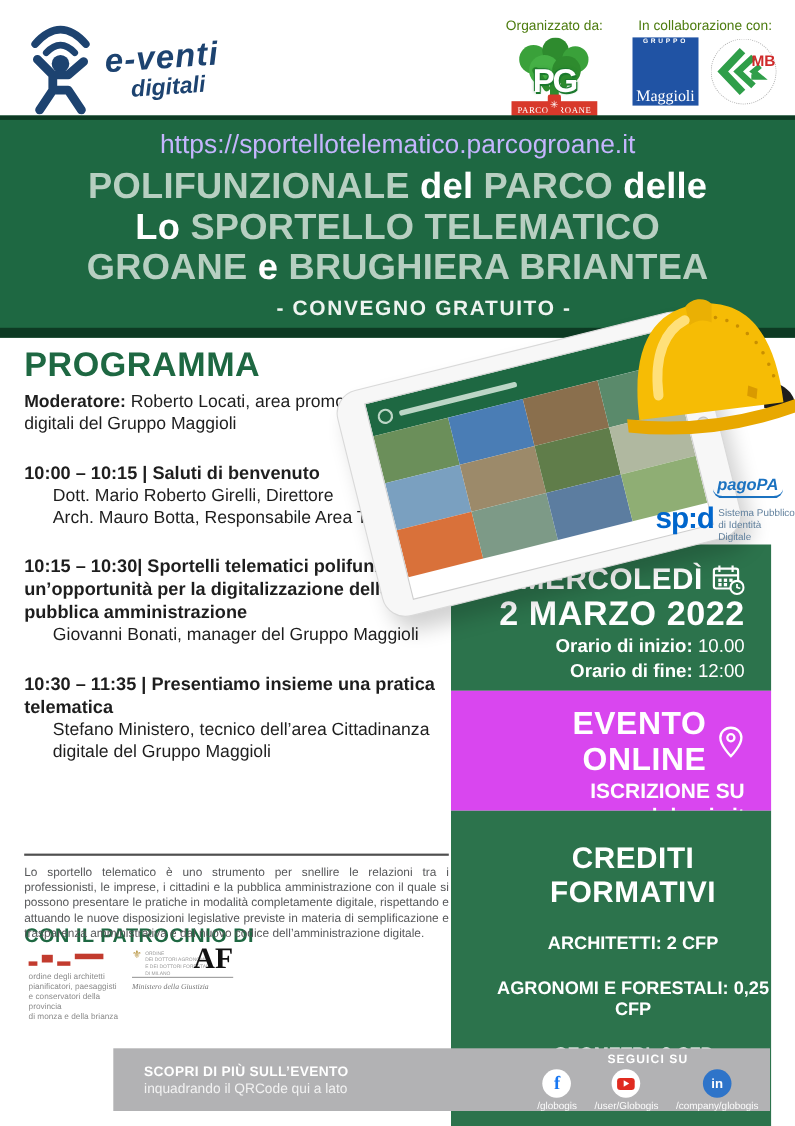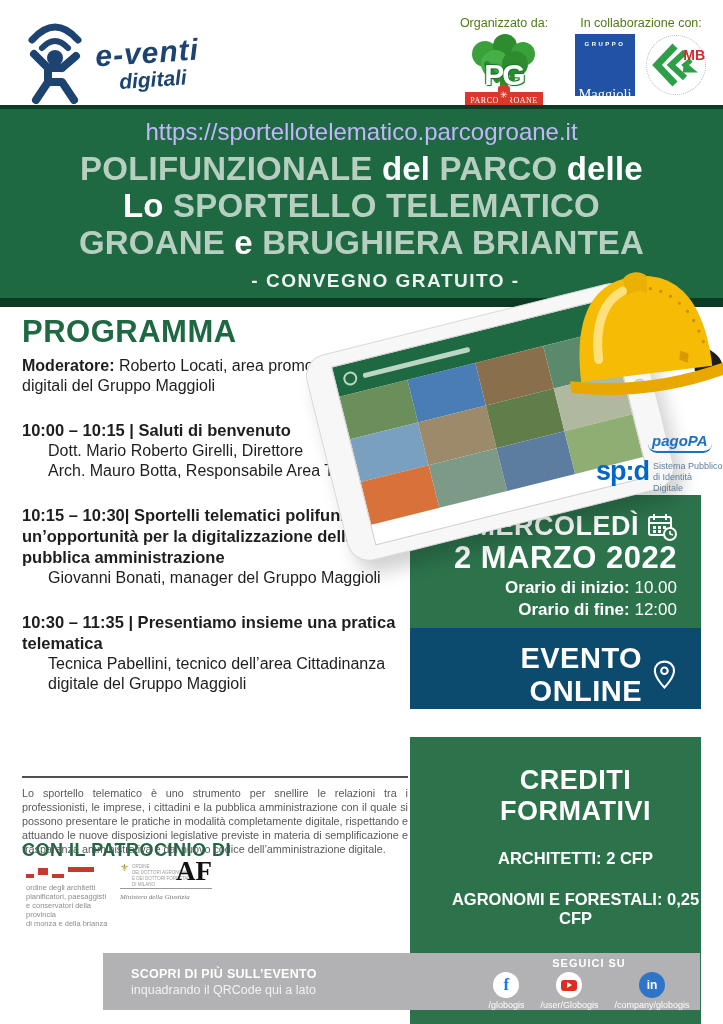--- a/index.html
+++ b/index.html
@@ -18,21 +18,21 @@
   .collab-block { position:absolute; left:566px; top:16px; width:150px; text-align:center; }
   .partner-label { font-size:12.5px; color:#4d7c0f; margin-bottom:4px; }
 
   .pg-logo { position:relative; width:78px; height:76px; margin:2px auto 0; }
   .pg-tree { position:relative; width:78px; height:58px; }
   .pg-letters { position:absolute; left:0; right:0; bottom:0px; font-size:30px; font-weight:900; color:#fff; text-shadow:0 0 3px #1c7a2e, 1px 1px 0 #1c7a2e, -1px -1px 0 #1c7a2e; letter-spacing:-2px; }
   .pg-band { position:relative; width:78px; height:18px; background:#d8392b; color:#fff; font-family:"Liberation Serif", serif; font-size:8px; letter-spacing:0.5px; line-height:18px; }
   .pg-star { position:absolute; top:-6px; left:50%; transform:translateX(-50%); font-size:9px; color:#fff; background:#d8392b; padding:0 2px; border-radius:2px; }
 
   .collab-logos { display:flex; justify-content:center; gap:10px; margin-top:4px; }
-  .maggioli-logo { width:60px; height:62px; background:#2053a4; color:#fff; display:flex; flex-direction:column; justify-content:space-between; padding:7px 2px 6px;gap:39px; }
+  .maggioli-logo { width:60px; height:62px; background:#2053a4; color:#fff; display:flex; flex-direction:column; justify-content:center; padding:7px 2px 6px;gap:39px; }
   .maggioli-gruppo { font-size:6px; font-weight:bold; letter-spacing:2.5px; }
   .maggioli-name { font-family:"Liberation Serif", serif; font-size:14.5px; }
   .mb-logo { position:relative; width:62px; height:62px; }
   .mb-ring { position:absolute; inset:1px; border:1px dotted #b9b9b9; border-radius:50%; }
   .mb-text { position:absolute; right:2px; top:13px; font-size:14px; font-weight:900; color:#cf2b2b; }
 
   
   .banner { position:absolute; left:0; top:105px; width:723px; height:202px; background:#1e6842; border-top:4px solid #0d3a23; border-bottom:9px solid #0d3a23; text-align:center; z-index:1; }
   .banner-url { margin-top:9px; font-size:24px; color:#c4b5fd; }
   .banner-title { margin-top:4px; font-size:33px; font-weight:bold; line-height:37px; letter-spacing:0.2px; }
@@ -65,21 +65,21 @@
   .prog-item-title { font-size:16.5px; font-weight:bold; line-height:21px; }
   .prog-item-line { font-size:16px; line-height:20px; padding-left:26px; }
 
   
   .box { position:absolute; left:410px; width:291px; color:#fff; z-index:1;padding-left:40px; }
   .box-date { top:495px; height:133px; background:#2c734c; text-align:right; padding:16px 24px 0 0; }
   .date-day-row { display:flex; justify-content:flex-end; align-items:center; gap:8px; }
   .date-day { font-size:27px; font-weight:900; letter-spacing:0.5px; }
   .date-date { font-size:31px; font-weight:900; letter-spacing:0.5px; margin-top:-2px; }
   .orario { font-size:17px; margin-top:2px; }
-  .box-online { top:628px; height:81px; background:#0c4a6e; text-align:right; padding:14px 24px 0 0; }
+  .box-online { top:628px; height:109px; background:#d946ef; text-align:right; padding:14px 24px 0 0; }
   .online-title-row { display:flex; justify-content:flex-end; align-items:center; gap:10px; }
   .online-title { font-size:29px; font-weight:900; letter-spacing:0.5px; }
   .online-line { font-size:19px; font-weight:bold; line-height:23px;text-align:right; }
   .box-credits { top:737px; height:287px; background:#2c734c; text-align:center; padding-top:28px; }
   .credits-heading { font-size:27px; font-weight:900; letter-spacing:0.5px; }
   .credit-item { font-size:16.5px; font-weight:bold; margin-top:22px; }
   .credit-item:first-of-type { margin-top:26px; }
 
   
   .description { position:absolute; left:22px; top:776px; width:386px; border-top:2px solid #4f4f4f; padding-top:8px; font-size:10.8px; line-height:14px; color:#57585a; text-align:justify; z-index:1; }
@@ -244,21 +244,21 @@
       <div class="prog-item-line">Arch. Mauro Botta, Responsabile Area Tecnica</div>
     </div>
 
     <div class="prog-item">
       <div class="prog-item-title">10:15 – 10:30| Sportelli telematici polifunzionali: un’opportunità per la digitalizzazione della pubblica amministrazione</div>
       <div class="prog-item-line">Giovanni Bonati, manager del Gruppo Maggioli</div>
     </div>
 
     <div class="prog-item">
       <div class="prog-item-title">10:30 – 11:35 | Presentiamo insieme una pratica telematica</div>
-      <div class="prog-item-line">Tecnica Pabellini, tecnico dell’area Cittadinanza digitale del Gruppo Maggioli</div>
+      <div class="prog-item-line">Stefano Ministero, tecnico dell’area Cittadinanza digitale del Gruppo Maggioli</div>
     </div>
 
   </div>
 
   <div class="box box-date">
     <div class="date-day-row">
       <span class="date-day">MERCOLEDÌ</span>
       <svg width="30" height="30" viewBox="0 0 30 30">
         <rect x="2" y="5" width="22" height="18" rx="2" fill="none" stroke="#fff" stroke-width="2"></rect>
         <line x1="7" y1="2" x2="7" y2="8" stroke="#fff" stroke-width="2"></line>

